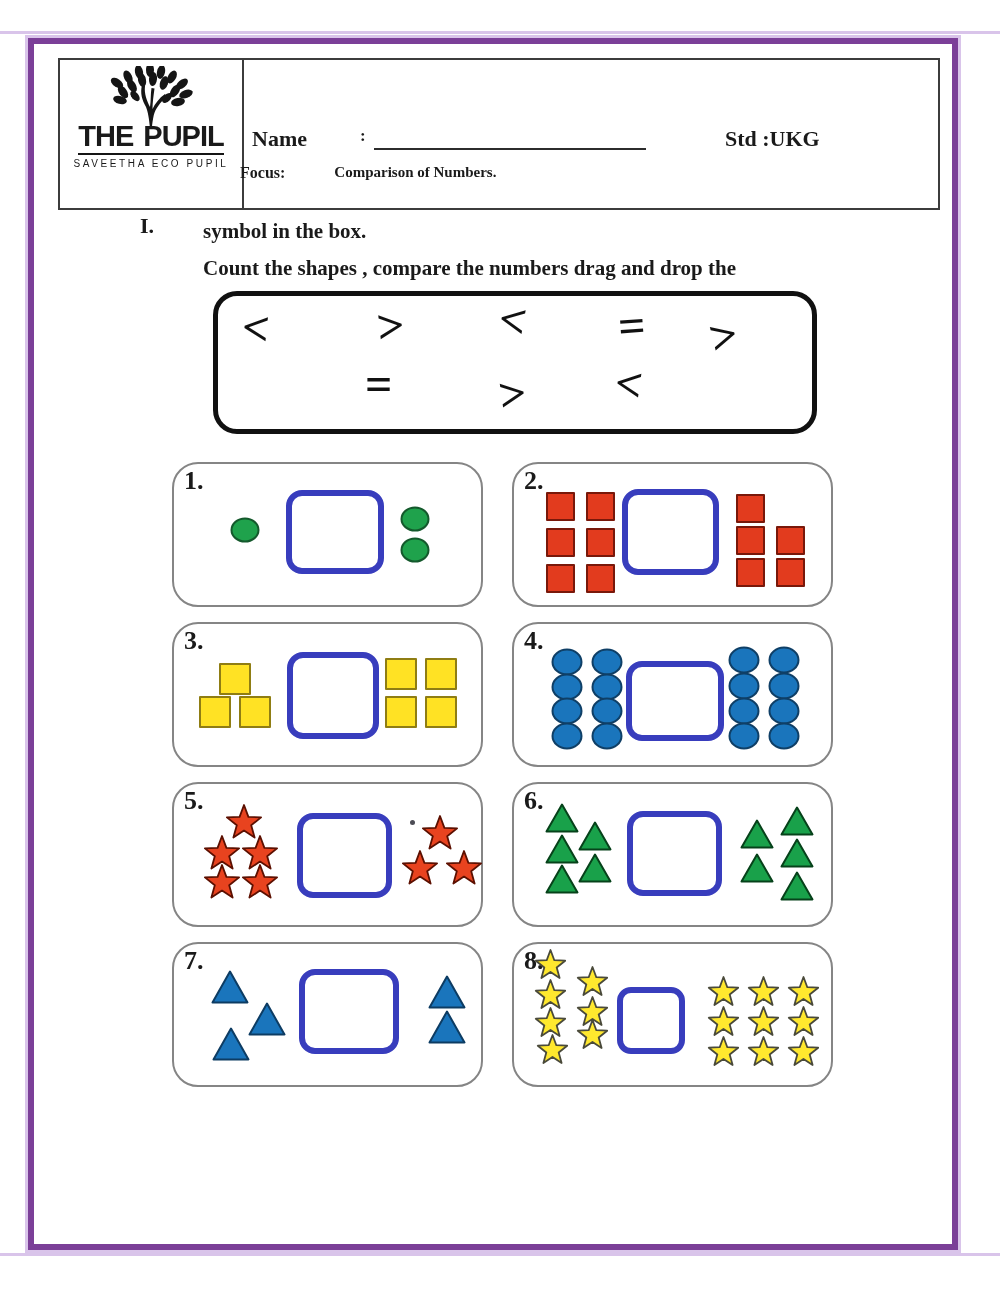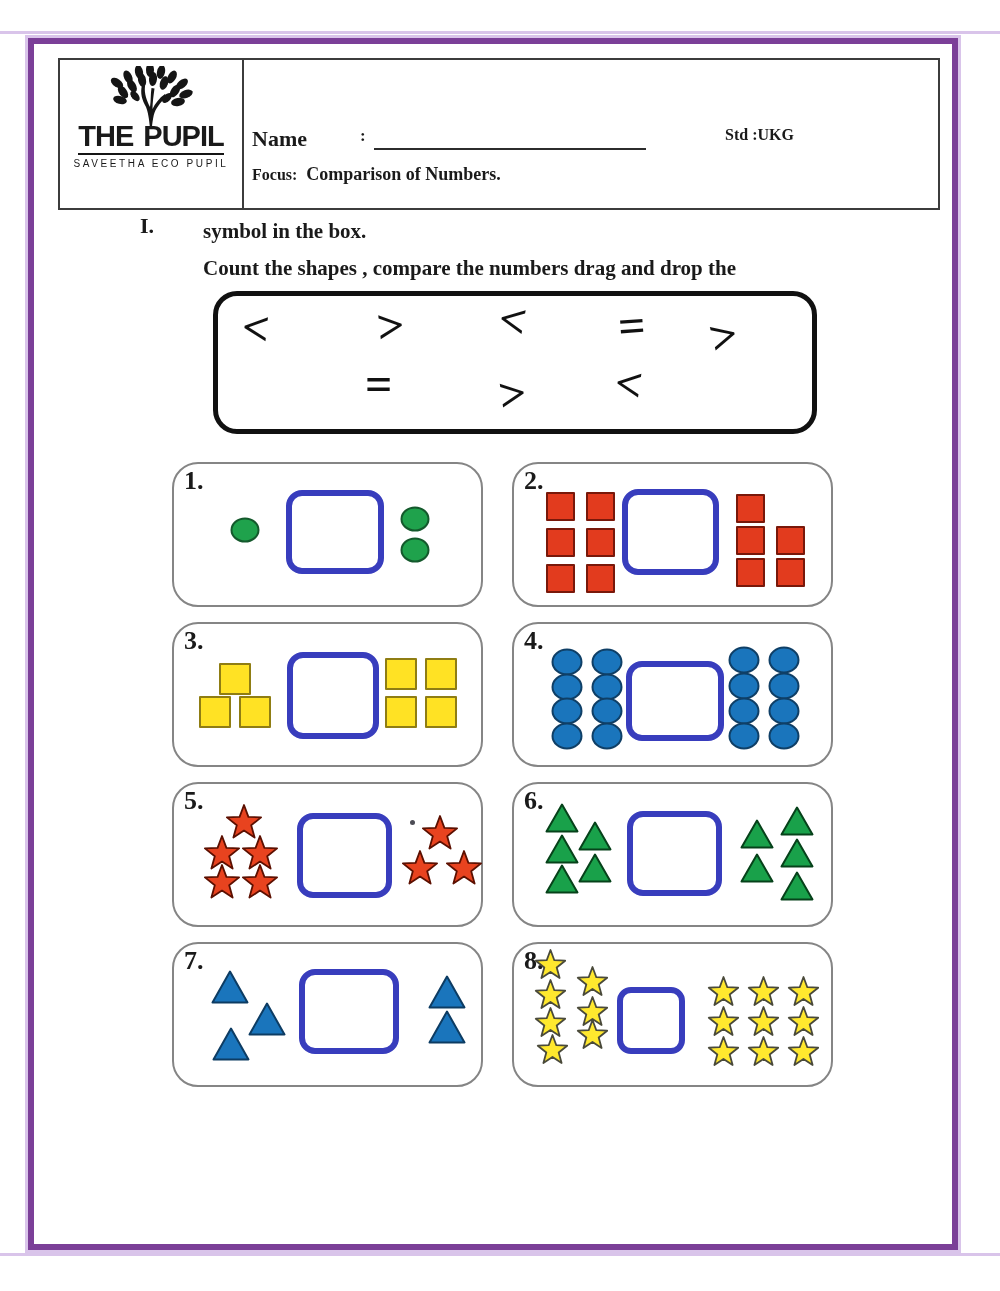--- a/index.html
+++ b/index.html
@@ -17,24 +17,24 @@
   .header-divider{position:absolute;left:182px;top:0;width:2px;height:100%;background:#3c3c3c;}
   .logo-cell{position:absolute;left:0;top:0;width:182px;height:148px;display:flex;flex-direction:column;align-items:center;justify-content:flex-start;padding-top:4px;box-sizing:border-box;}
   .logo-words{display:flex;gap:10px;font-family:"Liberation Sans",sans-serif;font-weight:bold;
               font-size:29px;letter-spacing:-1px;line-height:1;border-bottom:2px solid #151515;padding-bottom:2px;margin-top:-6px;}
   .logo-sub{font-family:"Liberation Sans",sans-serif;font-size:10px;letter-spacing:2.6px;margin-top:3px;white-space:nowrap;}
   .hdr-title{position:absolute;left:182px;top:8px;width:696px;text-align:center;
              font-size:17.5px;font-weight:bold;text-decoration:underline;}
   .hdr-name{position:absolute;left:192px;top:66px;font-size:22px;font-weight:bold;}
   .hdr-colon{position:absolute;left:300px;top:66px;font-size:17px;font-weight:bold;}
   .hdr-nameline{position:absolute;left:314px;top:88px;width:272px;height:2px;background:#2c2c2c;}
-  .hdr-std{position:absolute;left:665px;top:66px;font-size:16px;font-weight:bold;}
-  .hdr-focus{position:absolute;left:192px;top:104px;display:flex;align-items:center;gap:9px;}
+  .hdr-std{position:absolute;left:665px;top:66px;font-size:22px;font-weight:bold;}
+  .hdr-focus{position:absolute;left:180px;top:104px;display:flex;align-items:flex-start;gap:9px;}
   .hdr-focus .flabel{font-size:16px;font-weight:bold;}
-  .hdr-focus .fvalue{font-size:18px;font-weight:bold;}
+  .hdr-focus .fvalue{font-size:15px;font-weight:bold;margin-left:40px;}
 
   
   .instruction{position:absolute;left:140px;top:213px;display:flex;}
   .instr-numeral{width:63px;font-size:22px;font-weight:bold;}
   .instr-text{font-size:21px;font-weight:bold;line-height:37px;}
 
   
   .symbol-box{position:absolute;left:213px;top:291px;width:594px;height:133px;
               border:5px solid #111;border-radius:24px;background:#fff;}
   .sym{position:absolute;font-size:48px;font-weight:bold;color:#111;line-height:1;font-family:"Liberation Serif",serif;}

